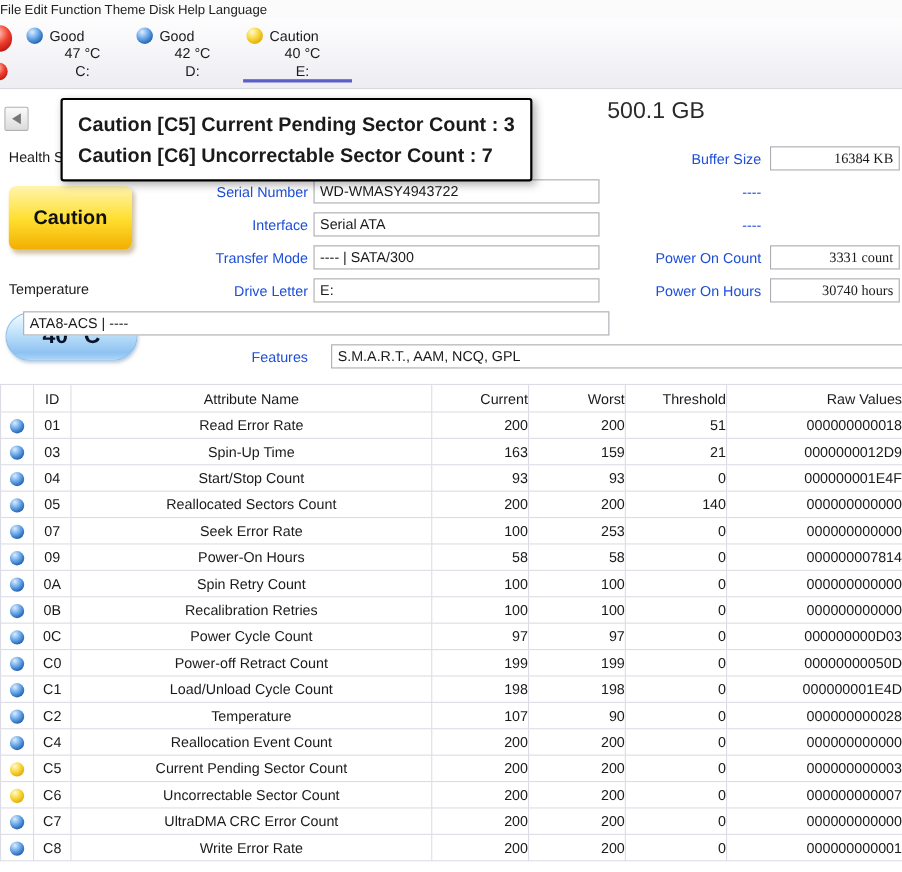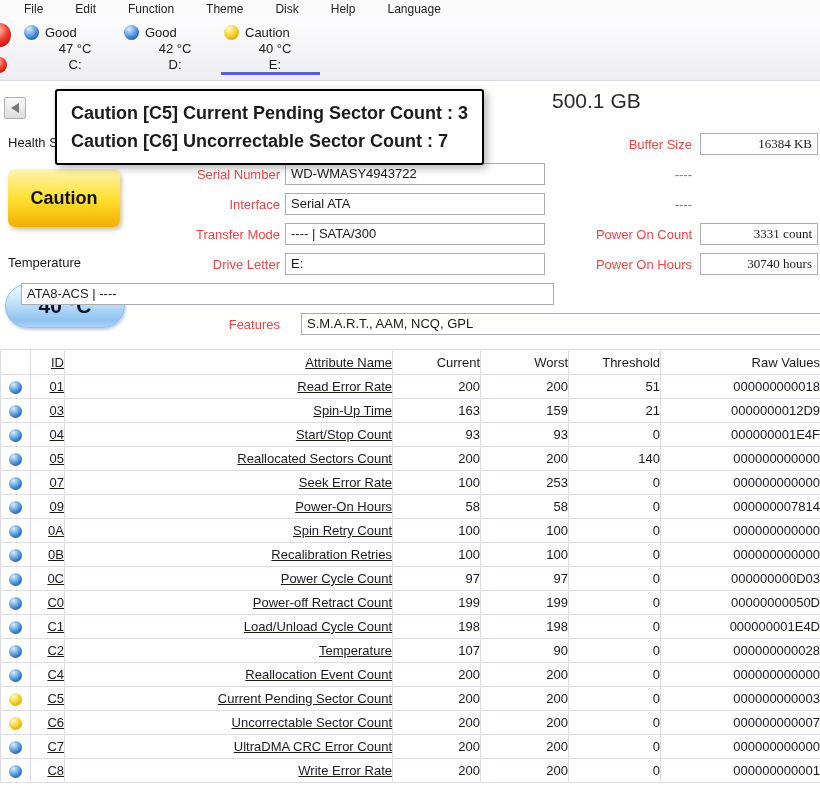--- a/index.html
+++ b/index.html
@@ -1,20 +1,20 @@
 <!DOCTYPE html>
 <html><head>
 <meta charset="utf-8">
 <style>
   * { box-sizing: border-box; }
   body { margin:0; background:#fff; font-family:"Liberation Sans", sans-serif; color:#1a1a1a; }
   .app { position:relative; width:820px; height:793px; background:#fff; overflow:hidden; cursor:default; }
 
   
-  .menubar { height:17px; display:flex; align-items:center; gap:32px; padding-left:24px;
+  .menubar { height:17px; display:flex; align-items:center; gap:3px; padding-left:0;
              font-size:12px; color:#222; background:#fbfbfc; }
   .menu-item { cursor:pointer; }
 
   
   .tabstrip { position:relative; height:64px; background:linear-gradient(180deg,#fdfdfe 0%,#ededf2 100%);
               border-bottom:1px solid #d9d9e0; }
   .tabs { display:flex; height:100%;padding-left:17px; }
   .tab { position:relative; width:100px; padding-top:6px; cursor:pointer; }
   .tab-row1 { display:flex; align-items:center; gap:6px; padding-left:7px; height:18px; font-size:13px; }
   .tab-dot { width:15px; height:15px; border-radius:50%; flex:0 0 15px; }
@@ -46,39 +46,39 @@
   .temp-badge { position:absolute; left:5px; top:203px; width:120px; height:44px;
                 display:flex; align-items:center; justify-content:center;
                 font-size:21px; font-weight:bold; color:#051428;
                 background:linear-gradient(180deg,#f4fbff 0%,#c3e3fa 40%,#8ec2f2 85%,#aed4f5 100%);
                 border:1px solid #8fc0e8; border-radius:22px; box-shadow:1px 2px 3px rgba(0,60,120,.25); cursor:pointer; }
 
   .info-left  { position:absolute; left:0; top:82px; }
   .info-wide  { position:absolute; left:0; top:202px; }
   .info-right { position:absolute; left:400px; top:52px; }
   .info-row { display:flex; align-items:center; height:22px; margin-bottom:8px; font-size:13px; }
-  .info-label { width:280px; text-align:right; color:#ef4444; }
+  .info-label { width:280px; text-align:right; color:#1d4ed8; }
   .info-box { height:22px; line-height:20px; border:1px solid #ababb2; background:#fff; padding:0 5px; overflow:hidden; white-space:nowrap; }
   .left-row .info-box { width:260px; margin-left:5px; }
   .wide-row .info-box { width:533px; margin-left:21px; }
   .right-row .info-label { width:292px; }
   .right-row .info-box { width:118px; margin-left:8px; text-align:right;font-family:Liberation Serif, serif; }
   .right-row.nobox .info-box { border-color:transparent; }
 
   .tooltip { position:absolute; left:55px; top:8px; z-index:20; background:#fff; border:2px solid #000;
              border-radius:3px; padding:8px 14px; font-size:18px; font-weight:bold; line-height:28px;
              white-space:nowrap; box-shadow:3px 3px 8px rgba(0,0,0,.3); }
 
   
   .smart { width:820px; border-collapse:collapse; table-layout:fixed; font-size:13px;
            border:1px solid #c6c6d0; }
   .smart th, .smart td { border:1px solid #dcdce6; height:24px; padding:0; overflow:hidden; white-space:nowrap;
                          font-weight:normal; vertical-align:middle; }
   .smart thead th { height:25px; }
-  .al { text-align:right; padding-left:8px;text-decoration:underline; }
+  .al { text-align:center; padding-left:8px; }
   .ar { text-align:right; padding-right:10px; }
   .c-dot { text-align:center; }
   .dot { display:inline-block; width:13px; height:13px; border-radius:50%; vertical-align:middle; }
   .dot.good    { background:radial-gradient(circle at 35% 28%, #dcecff 0%, #6aa8e8 40%, #1e5fb0 78%, #143f78 100%); }
   .dot.caution { background:radial-gradient(circle at 35% 28%, #fffbd0 0%, #f8d840 40%, #e0a800 80%, #b07800 100%); }
 </style>
 </head>
 <body>
 
 <div class="app">

